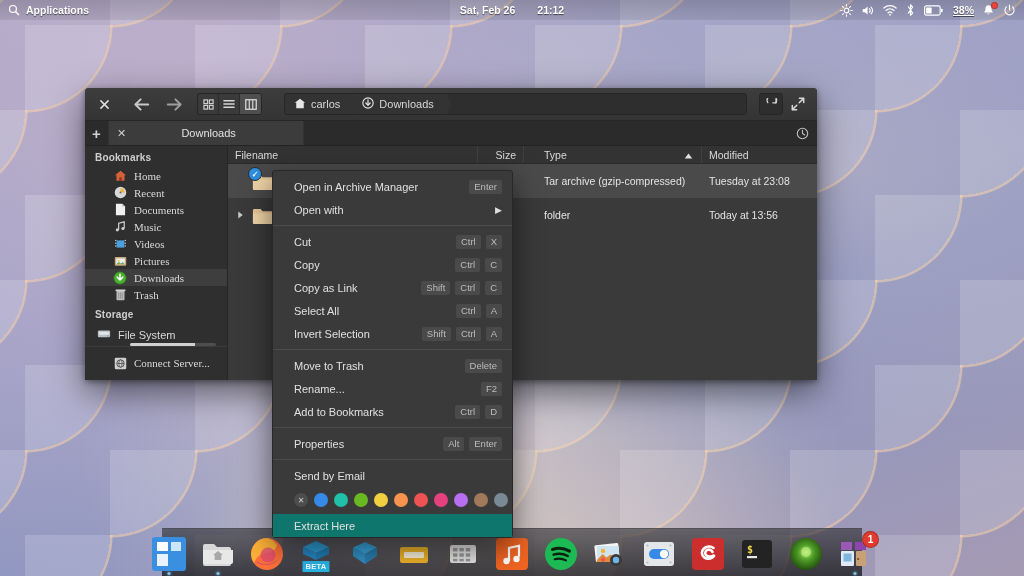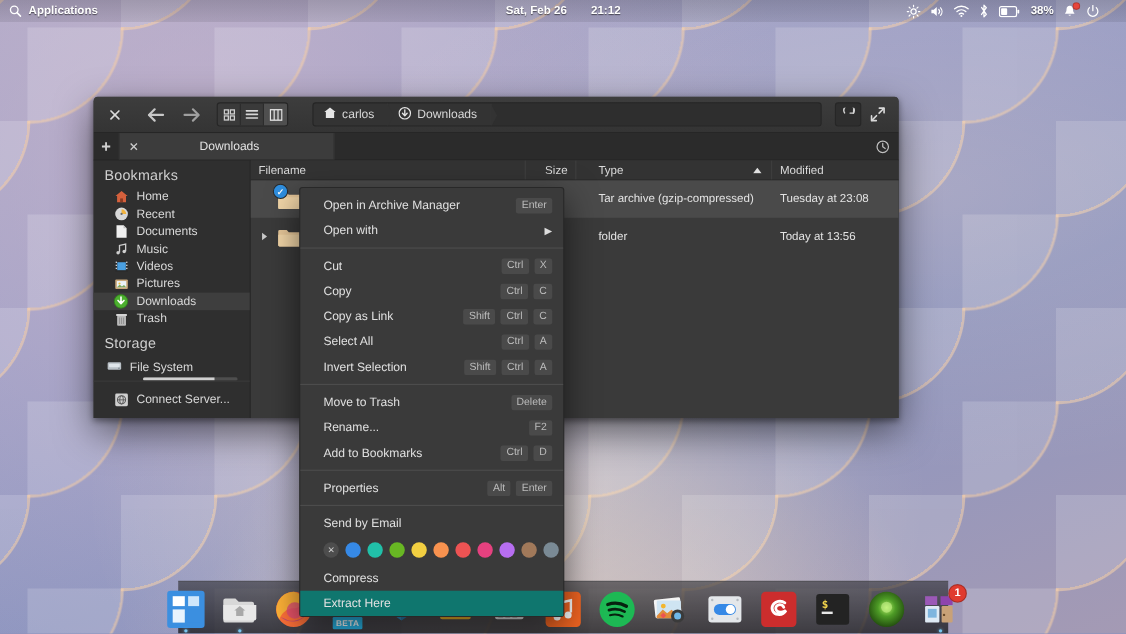--- a/index.html
+++ b/index.html
@@ -39,21 +39,21 @@
   #topbar {
     position: absolute; top: 0; left: 0; right: 0; height: 20px;
     display: flex; align-items: center;
     color: #fff;
     font-size: 10.5px; font-weight: bold;
     text-shadow: 0 1px 1px rgba(0,0,0,0.55);
     background: linear-gradient(to bottom, rgba(30,30,40,0.22), rgba(30,30,40,0.10));
   }
   #topbar .left { display: flex; align-items: center; gap: 6px; padding-left: 8px; }
   #topbar .center { position: absolute; left: 0; right: 0; display: flex; justify-content: center; gap: 22px; pointer-events: none;}
-  #topbar .right { margin-left: auto; display: flex; align-items: center; gap: 8px; padding-right: 24px; }
+  #topbar .right { margin-left: auto; display: flex; align-items: center; gap: 8px; padding-right: 8px; text-decoration: underline; }
   #topbar svg { display: block; }
   .tb-icon { position: relative; display: flex; align-items: center; }
   .bell-dot {
     position: absolute; top: -2px; right: -3px;
     width: 7px; height: 7px; border-radius: 50%;
     background: #e8453c; border: 1px solid rgba(0,0,0,0.2);
   }
 
   
   #filewin {
@@ -138,26 +138,26 @@
   .win-body { flex: 1; display: flex; min-height: 0; }
 
   
   .sidebar {
     width: 143px; flex: 0 0 143px; background: #2f2f2f;
     border-right: 1px solid #262626;
     display: flex; flex-direction: column;
     font-size: 11px;
   }
   .sb-head {
-    color: #cfcfcf; font-size: 13px; font-weight: normal;
+    color: #cfcfcf; font-size: 10px; font-weight: bold;
     padding: 6px 0 4px 10px; letter-spacing: .2px;
   }
   .sb-item {
     display: flex; align-items: center; gap: 7px;
-    height: 20px; padding-left: 18px; color: #d8d8d8;
+    height: 20px; padding-left: 28px; color: #d8d8d8; font-family: Liberation Serif, serif;
   }
   .sb-item.active { background: #3e3e3e; }
   .sb-item .ic { width: 14px; height: 14px; display: flex; align-items: center; justify-content: center; flex: 0 0 14px;}
   .sb-item .lbl { white-space: nowrap; overflow: hidden; }
   .sb-fs { padding: 4px 0 0 12px; }
   .sb-fs .row { display: flex; align-items: center; gap: 7px; color: #d8d8d8; }
   .capbar {
     margin: 2px 0 0 33px; width: 86px; height: 3px; border-radius: 2px;
     background: #4e4e4e; overflow: hidden;
   }
@@ -729,23 +729,20 @@
       <span class="swatch" style="background: rgb(33, 192, 168);"></span>
       <span class="swatch" style="background: rgb(104, 183, 35);"></span>
       <span class="swatch" style="background: rgb(242, 207, 65);"></span>
       <span class="swatch" style="background: rgb(248, 146, 79);"></span>
       <span class="swatch" style="background: rgb(237, 83, 83);"></span>
       <span class="swatch" style="background: rgb(229, 65, 127);"></span>
       <span class="swatch" style="background: rgb(183, 110, 241);"></span>
       <span class="swatch" style="background: rgb(161, 121, 90);"></span>
       <span class="swatch" style="background: rgb(122, 138, 149);"></span>
     </div>
-    <div class="mi">
-      <span class="mlabel">Compress</span>
-    </div>
     <div class="mi hl">
       <span class="mlabel">Extract Here</span>
     </div>
   </div>
 
 <div id="dock">
 
   <div class="dock-item">
     <svg width="38" height="38" viewBox="0 0 38 38">
         <rect x="2" y="2" width="34" height="34" rx="3" fill="#3b8fe0"></rect>

